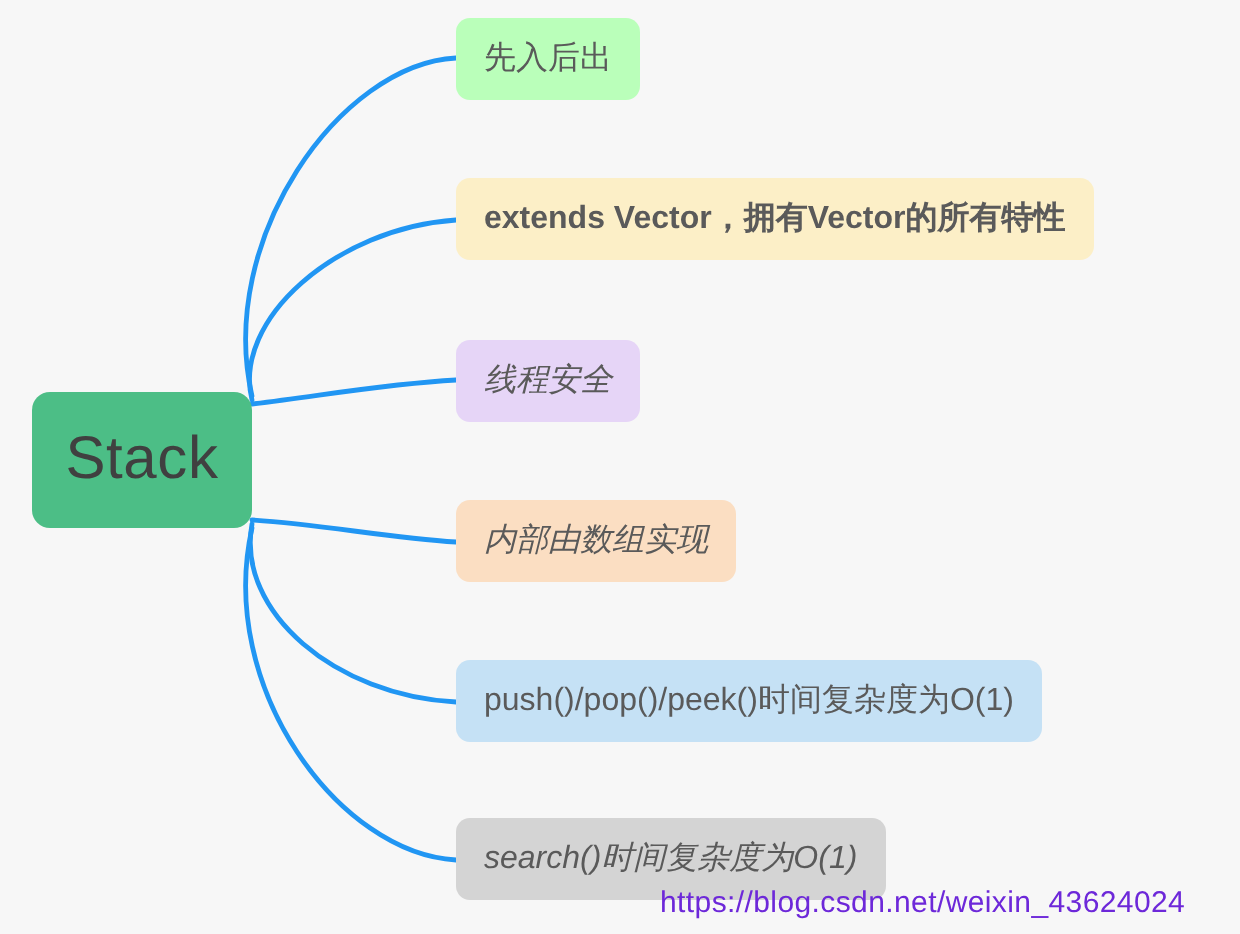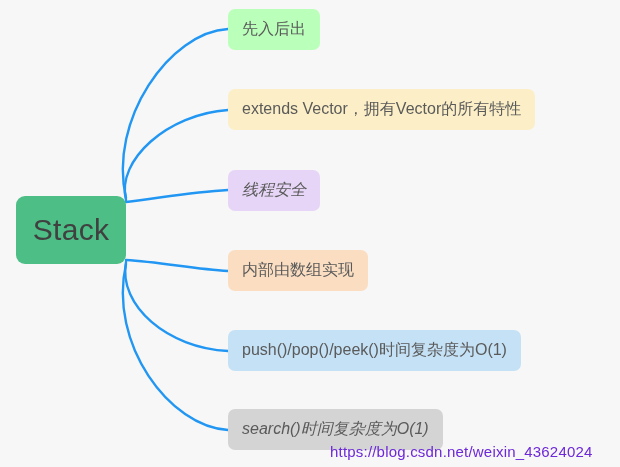--- a/index.html
+++ b/index.html
@@ -55,31 +55,33 @@
   }
   .node-lifo {
     left: 228px;
     top: 9px;
     background: #baffba;
   }
   .node-extends {
     left: 228px;
     top: 89px;
     background: #fcefc7;
+    font-weight: bold;
   }
   .node-threadsafe {
     left: 228px;
     top: 170px;
     background: #e6d5f7;
     font-style: italic;
   }
   .node-array {
     left: 228px;
     top: 250px;
     background: #fbdec2;
+    font-style: italic;
   }
   .node-ops {
     left: 228px;
     top: 330px;
     background: #c5e1f5;
   }
   .node-search {
     left: 228px;
     top: 409px;
     background: #d4d4d4;

